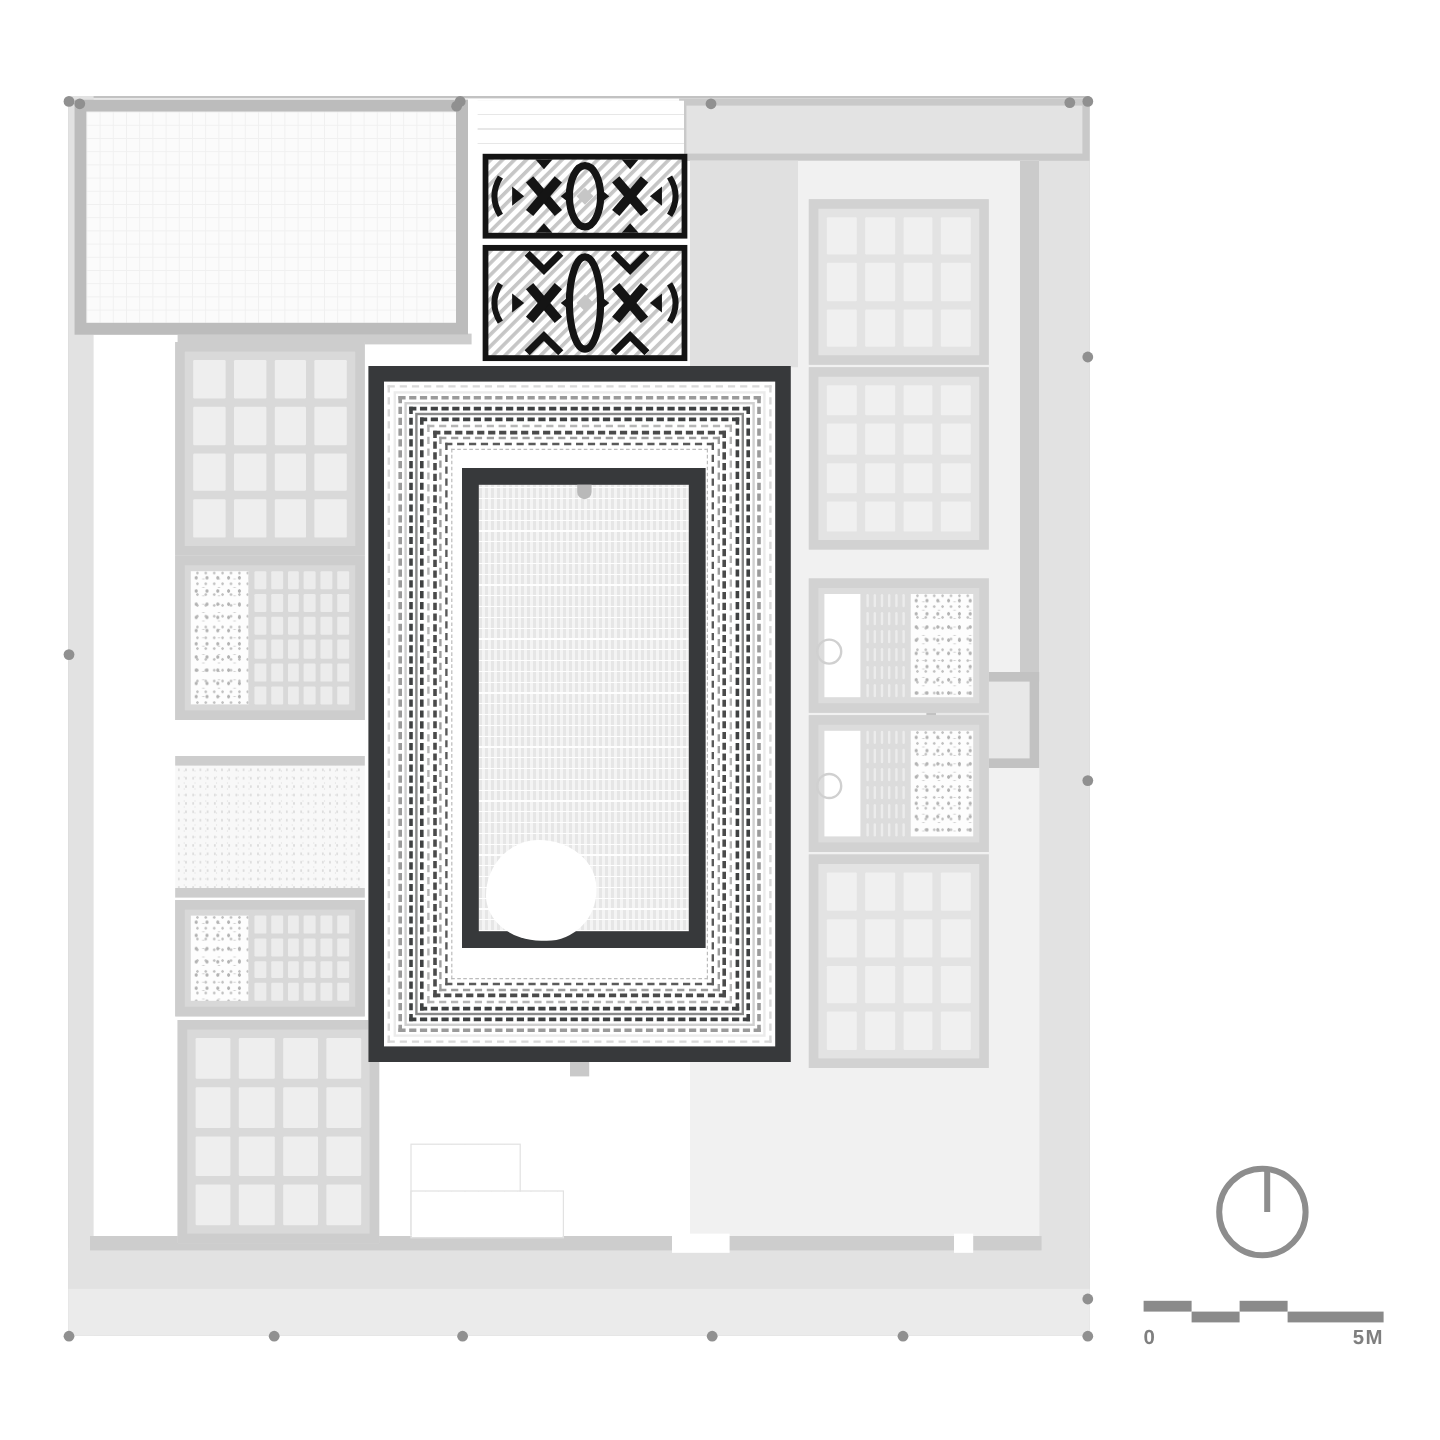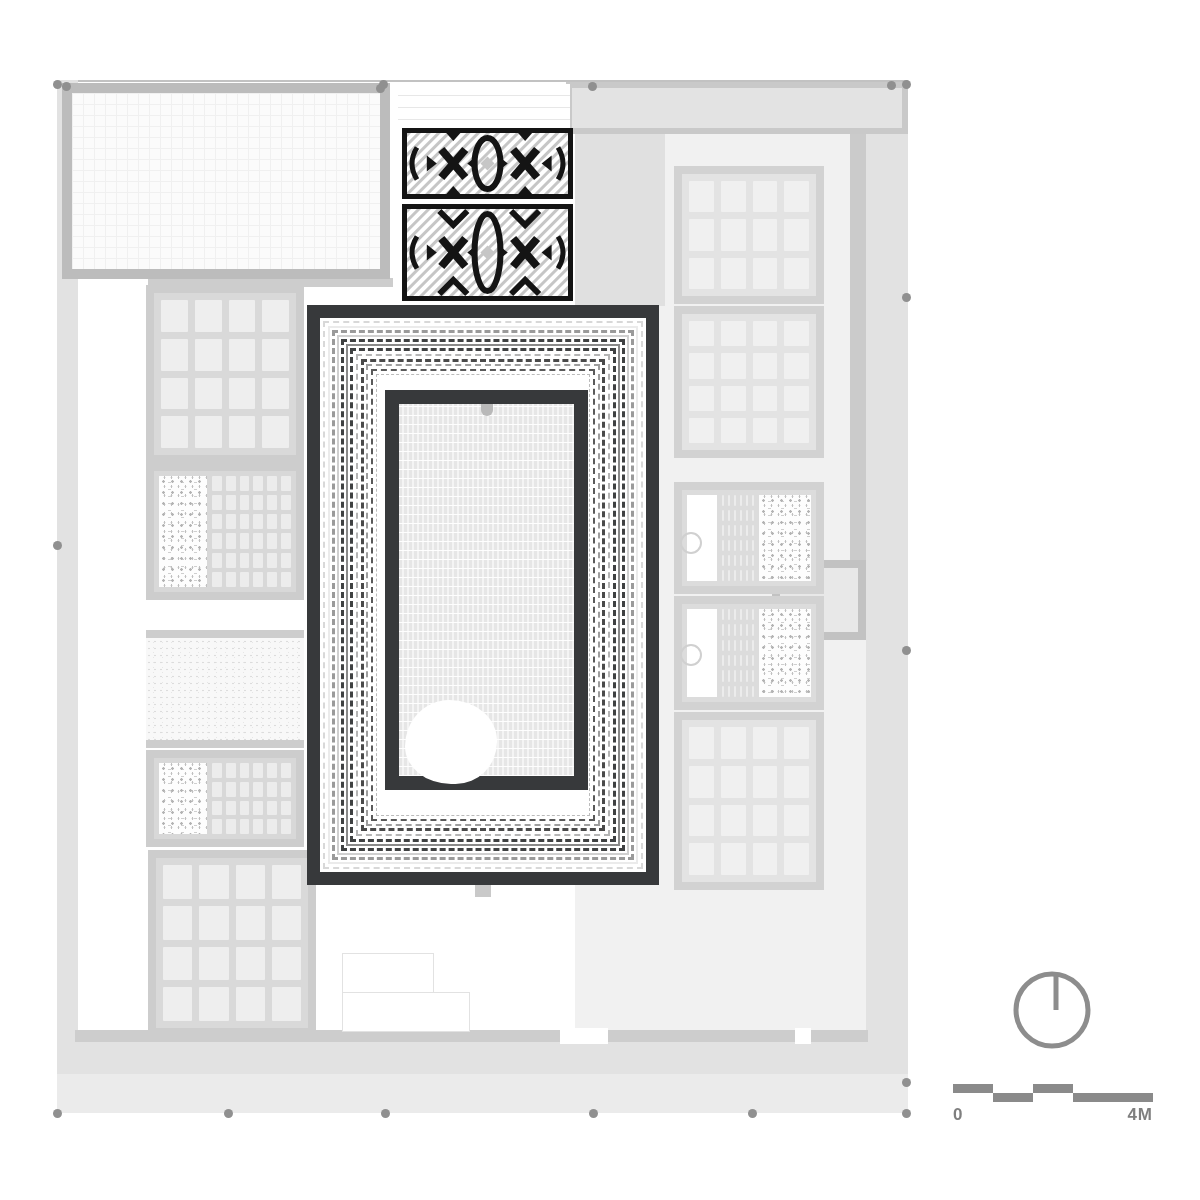--- a/index.html
+++ b/index.html
@@ -46,21 +46,21 @@
   </div>
 
   <div class="abs" style="left:953px;top:1084px;width:200px;height:40px;">
     <div id="segs">
         <div class="abs" style="left: 0px; top: 0px; width: 40px; height: 9px; background: rgb(138, 138, 138);"></div>
         <div class="abs" style="left: 40px; top: 9px; width: 40px; height: 9px; background: rgb(138, 138, 138);"></div>
         <div class="abs" style="left: 80px; top: 0px; width: 40px; height: 9px; background: rgb(138, 138, 138);"></div>
         <div class="abs" style="left: 120px; top: 9px; width: 80px; height: 9px; background: rgb(138, 138, 138);"></div>
       </div>
     <span class="lbl" style="left:0;top:21px;">0</span>
-    <span class="lbl" style="right:0;top:21px;">4M</span>
+    <span class="lbl" style="right:0;top:21px;">5M</span>
   </div>
 
 <div class="abs" style="left: 57px; top: 80px; width: 851px; height: 1033px; border: 2px solid rgb(194, 194, 194);"></div>
     <div class="abs" style="left: 57px; top: 80px; width: 21px; height: 1033px; background: rgb(226, 226, 226);"></div>
     <div class="abs" style="left: 866px; top: 82px; width: 42px; height: 1031px; background: rgb(226, 226, 226);"></div>
     <div class="abs" style="left: 57px; top: 1040px; width: 851px; height: 73px; background: rgb(226, 226, 226);"></div>
     <div class="abs" style="left: 57px; top: 1074px; width: 851px; height: 39px; background: rgb(235, 235, 235);"></div>
     <div class="abs" style="left: 566px; top: 82px; width: 342px; height: 52px; background: rgb(227, 227, 227); border: 6px solid rgb(201, 201, 201);"></div>
     <div class="abs" style="left: 575px; top: 134px; width: 291px; height: 906px; background: rgb(241, 241, 241);"></div>
     <div class="abs" style="left: 575px; top: 134px; width: 90px; height: 172px; background: rgb(224, 224, 224);"></div>

